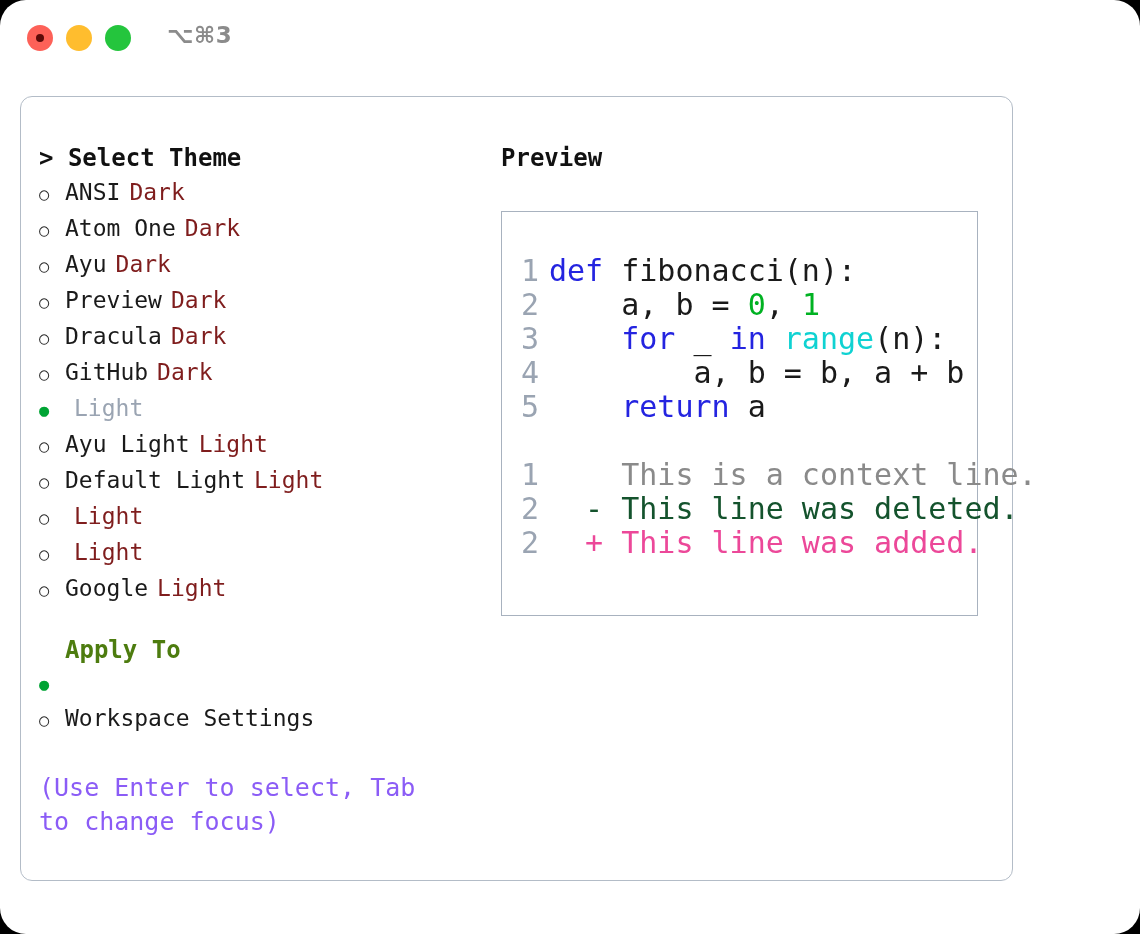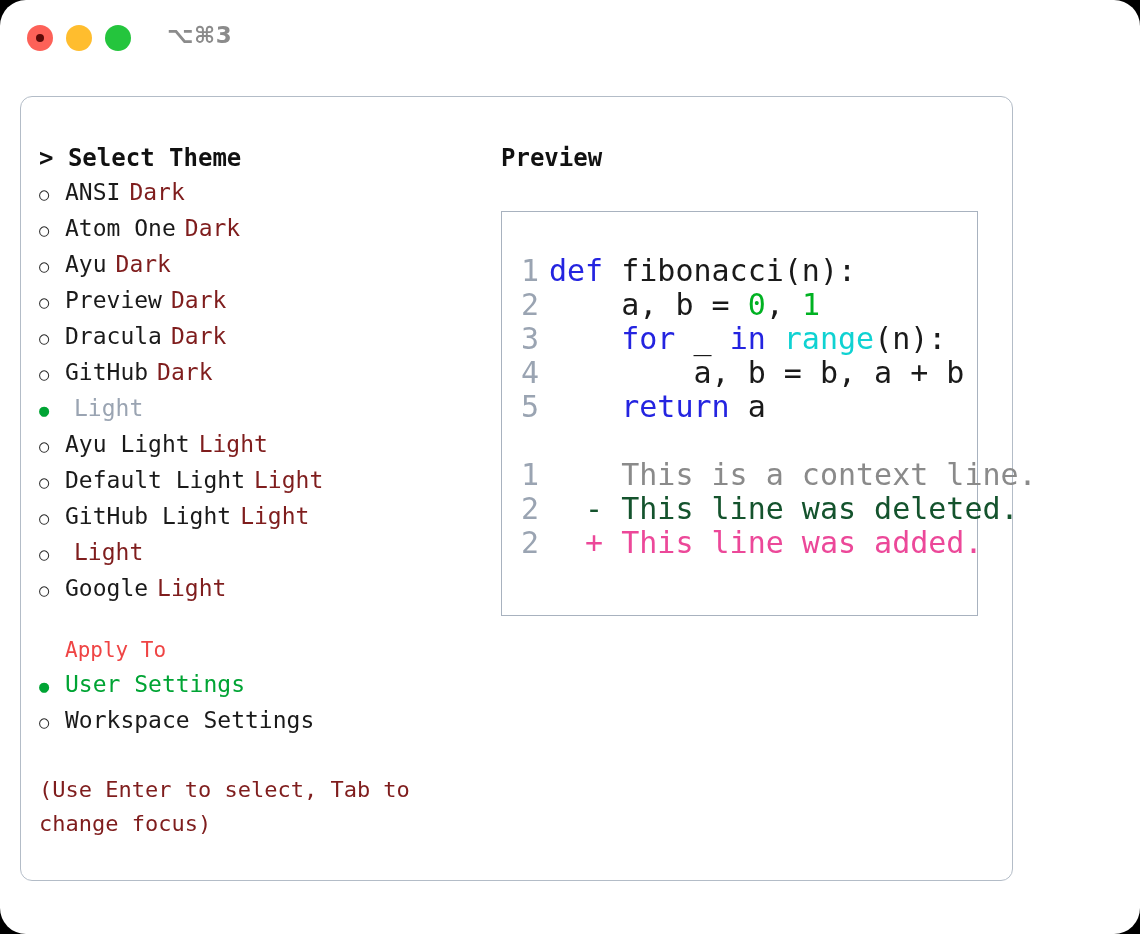--- a/index.html
+++ b/index.html
@@ -122,32 +122,33 @@
   .opt-label { color: #1a1a1a; }
   .opt-tag {
     color: #7f1d1d;
     margin-left: 9px;
   }
   .option.selected .opt-tag { color: #9aa4b2; }
 
   .section-gap { height: 26px; }
 
   .subheading {
-    font-size: 21px;
-    line-height: 34px;
-    color: #ef4444;
+    font-size: 24px;
+    line-height: 34px;
+    color: #4d7c0f;
     padding-left: 26px;
     white-space: pre;
+    font-weight: bold;
   }
 
   .hint {
     margin-top: 34px;
-    font-size: 22px;
-    line-height: 34px;
-    color: #7f1d1d;
+    font-size: 25px;
+    line-height: 34px;
+    color: #8b5cf6;
     width: 410px;
     white-space: pre-wrap;
     word-break: normal;
   }
 
   
   .preview-box {
     margin-top: 36px;
     width: 477px;
     height: 405px;
@@ -201,30 +202,30 @@
       <div id="theme-list">
           <div class="option"><span class="bullet">○</span><span class="opt-label">ANSI</span><span class="opt-tag">Dark</span></div>
           <div class="option"><span class="bullet">○</span><span class="opt-label">Atom One</span><span class="opt-tag">Dark</span></div>
           <div class="option"><span class="bullet">○</span><span class="opt-label">Ayu</span><span class="opt-tag">Dark</span></div>
           <div class="option"><span class="bullet">○</span><span class="opt-label">Preview</span><span class="opt-tag">Dark</span></div>
           <div class="option"><span class="bullet">○</span><span class="opt-label">Dracula</span><span class="opt-tag">Dark</span></div>
           <div class="option"><span class="bullet">○</span><span class="opt-label">GitHub</span><span class="opt-tag">Dark</span></div>
           <div class="option selected"><span class="bullet">●</span><span class="opt-tag">Light</span></div>
           <div class="option"><span class="bullet">○</span><span class="opt-label">Ayu Light</span><span class="opt-tag">Light</span></div>
           <div class="option"><span class="bullet">○</span><span class="opt-label">Default Light</span><span class="opt-tag">Light</span></div>
-          <div class="option"><span class="bullet">○</span><span class="opt-label">GitHub Light</span><span class="opt-tag">Light</span></div>
+          <div class="option"><span class="bullet">○</span><span class="opt-tag">Light</span></div>
           <div class="option"><span class="bullet">○</span><span class="opt-tag">Light</span></div>
           <div class="option"><span class="bullet">○</span><span class="opt-label">Google</span><span class="opt-tag">Light</span></div>
         </div>
 
       <div class="section-gap"></div>
 
       <div class="subheading">Apply To</div>
       <div id="apply-list">
-          <div class="option selected"><span class="bullet">●</span><span class="opt-label">User Settings</span></div>
+          <div class="option selected"><span class="bullet">●</span></div>
           <div class="option"><span class="bullet">○</span><span class="opt-label">Workspace Settings</span></div>
         </div>
 
       <div class="hint">(Use Enter to select, Tab to change focus)</div>
     </div>
 
     <div class="pane-right">
       <div class="heading">Preview</div>
       <div class="preview-box">
         <div class="code" id="code-block"><span class="code-line"><span class="ln">1</span><span class="kw">def </span><span class="id">fibonacci(n):</span></span><span class="code-line"><span class="ln">2</span><span class="id">    a, b = </span><span class="num">0</span><span class="id">, </span><span class="num">1</span></span><span class="code-line"><span class="ln">3</span><span class="id">    </span><span class="kw">for</span><span class="id"> _ </span><span class="kw">in</span><span class="id"> </span><span class="fn">range</span><span class="id">(n):</span></span><span class="code-line"><span class="ln">4</span><span class="id">        a, b = b, a + b</span></span><span class="code-line"><span class="ln">5</span><span class="id">    </span><span class="kw">return</span><span class="id"> a</span></span><span class="blank-line"></span><span class="code-line"><span class="ln">1</span><span class="dif-ctx">    This is a context line.</span></span><span class="code-line"><span class="ln">2</span><span class="dif-del">  - This line was deleted.</span></span><span class="code-line"><span class="ln">2</span><span class="dif-add">  + This line was added.</span></span></div>

